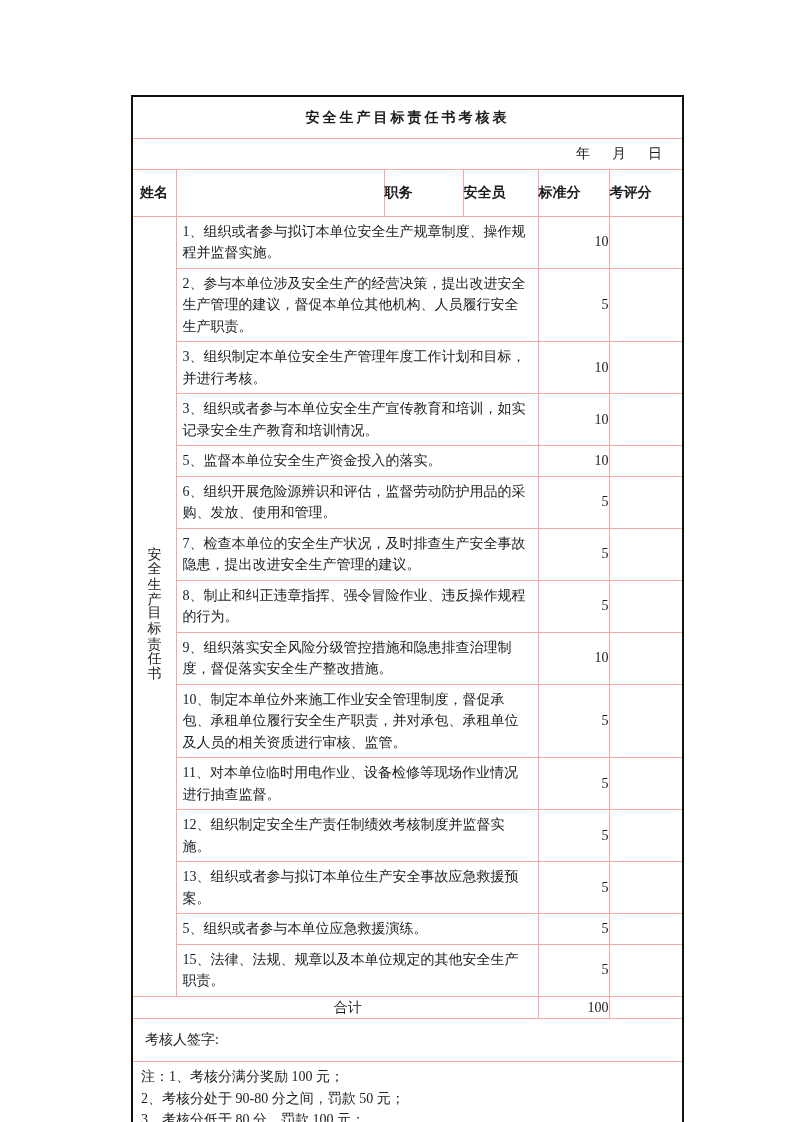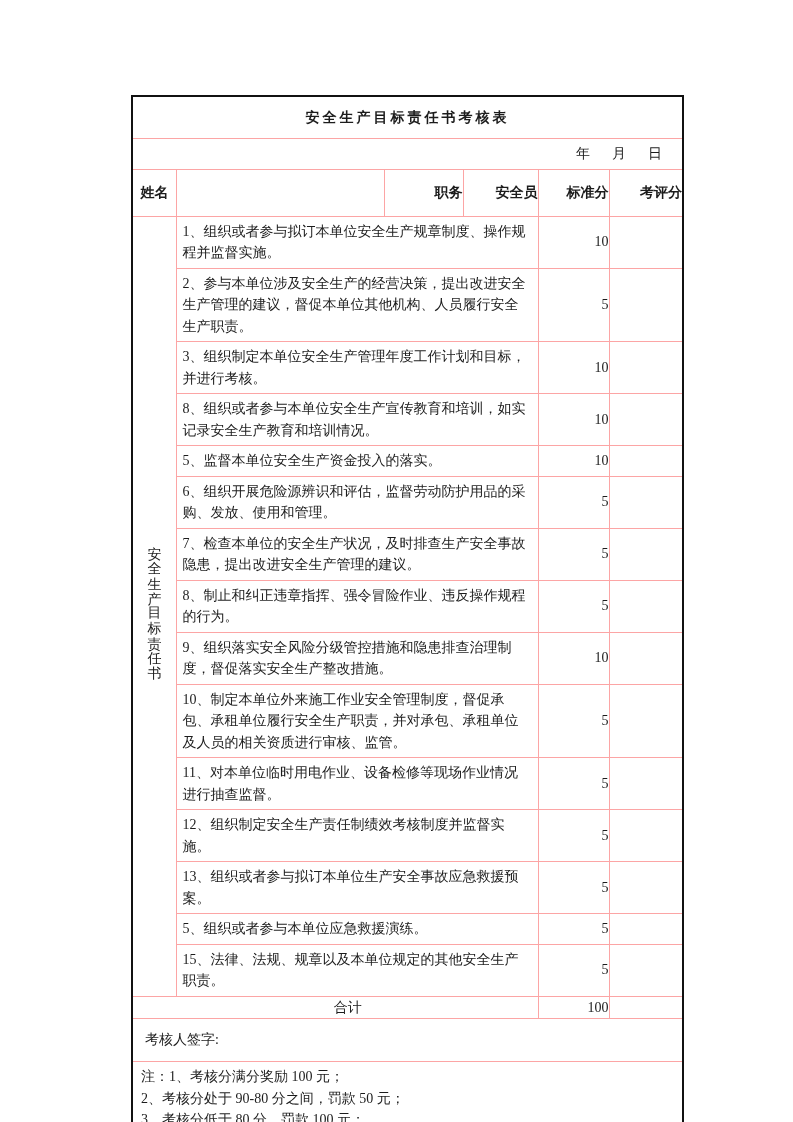--- a/index.html
+++ b/index.html
@@ -27,21 +27,21 @@
     height: 42px; text-align: center;
     font-size: 20px; font-weight: bold; letter-spacing: 3px;
     line-height: 42px;
   }
   td.date-cell { height: 31px; }
   .date-wrap {
     display: flex; justify-content: flex-end; align-items: center;
     gap: 22px; padding-right: 20px; font-size: 14px;
   }
   td.head-cell {
-    height: 47px; text-align: right; font-weight: bold;
+    height: 47px; text-align: left; font-weight: bold;
     line-height: 19px;
   }
   td.name-head { padding: 0 7px; }
   td.side-cell { text-align: center; vertical-align: middle; }
   .side-vert {
     display: inline-block;
     writing-mode: vertical-lr;
     text-orientation: upright;
     letter-spacing: 15px;
     font-size: 14px;
@@ -103,21 +103,21 @@
       <td class="duty-cell" colspan="3">2、参与本单位涉及安全生产的经营决策，提出改进安全生产管理的建议，督促本单位其他机构、人员履行安全生产职责。</td>
       <td class="score-cell">5</td>
       <td class="score-cell"></td>
     </tr>
     <tr>
       <td class="duty-cell" colspan="3">3、组织制定本单位安全生产管理年度工作计划和目标，并进行考核。</td>
       <td class="score-cell">10</td>
       <td class="score-cell"></td>
     </tr>
     <tr>
-      <td class="duty-cell" colspan="3">8、组织或者参与本单位安全生产宣传教育和培训，如实记录安全生产教育和培训情况。</td>
+      <td class="duty-cell" colspan="3">3、组织或者参与本单位安全生产宣传教育和培训，如实记录安全生产教育和培训情况。</td>
       <td class="score-cell">10</td>
       <td class="score-cell"></td>
     </tr>
     <tr>
       <td class="duty-cell" colspan="3">5、监督本单位安全生产资金投入的落实。</td>
       <td class="score-cell">10</td>
       <td class="score-cell"></td>
     </tr>
     <tr>
       <td class="duty-cell" colspan="3">6、组织开展危险源辨识和评估，监督劳动防护用品的采购、发放、使用和管理。</td>

